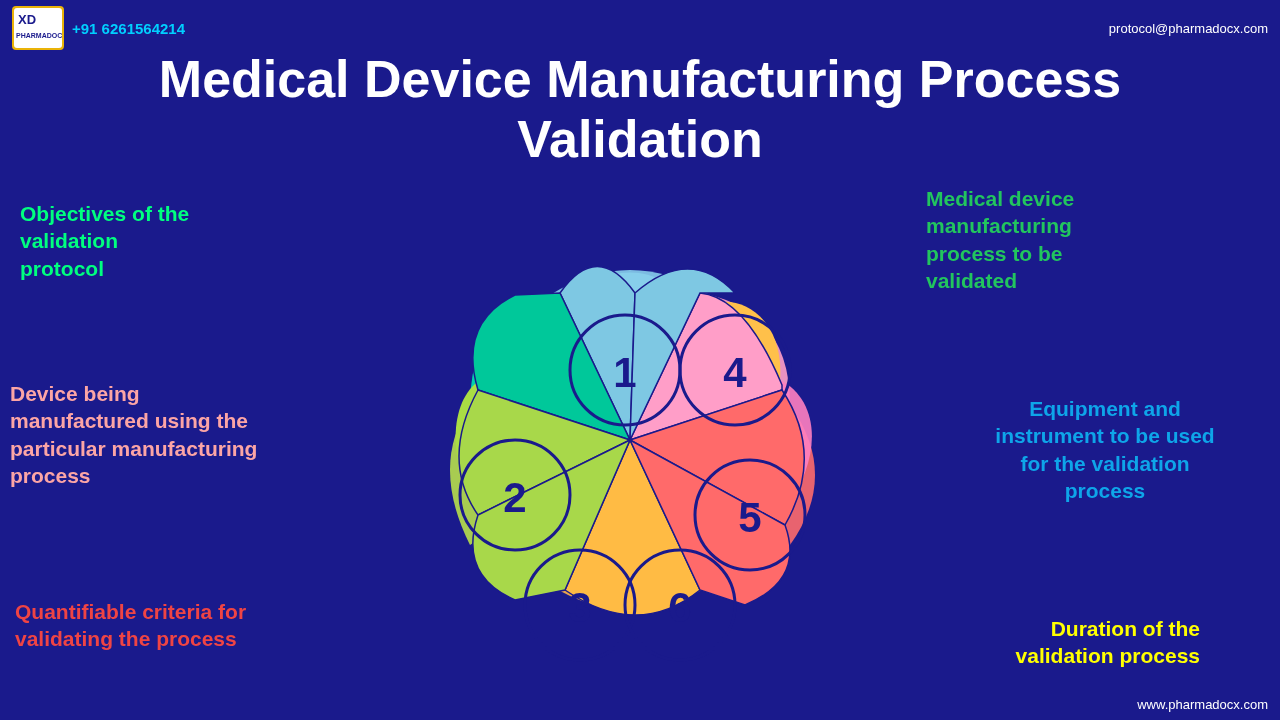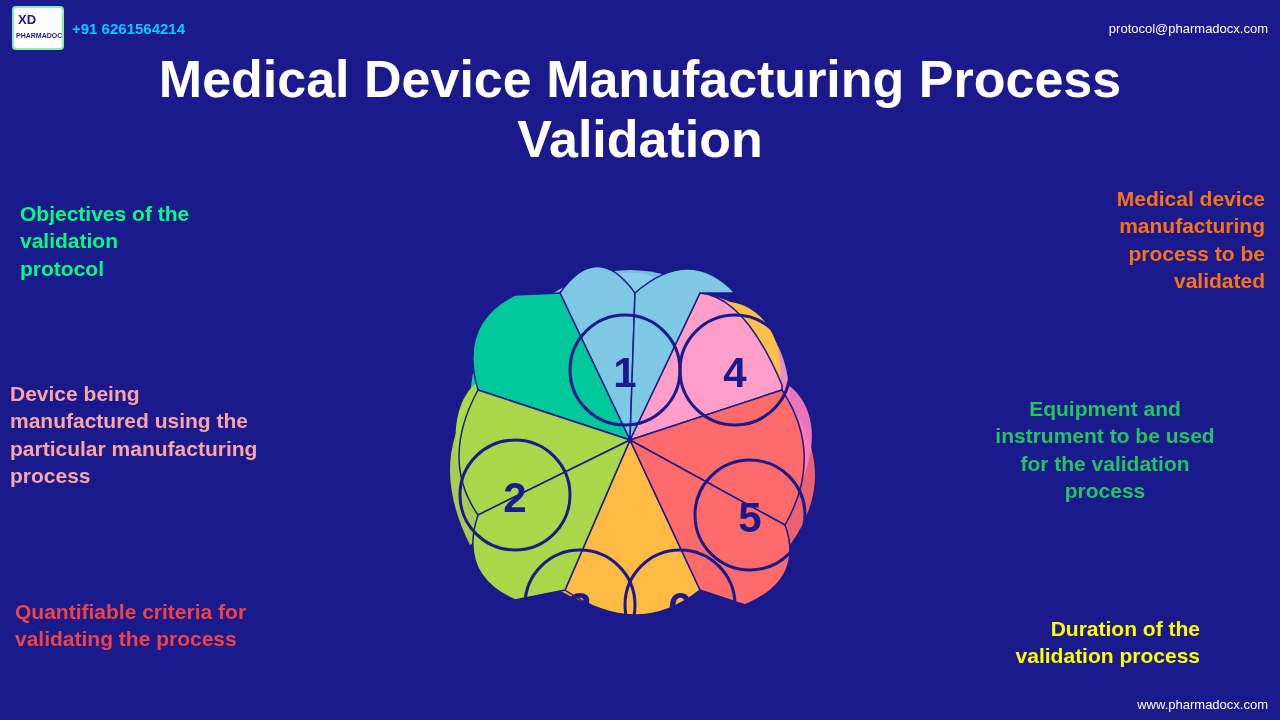--- a/index.html
+++ b/index.html
@@ -22,21 +22,21 @@
       top: 0; left: 0; right: 0;
     }
     .logo-area {
       display: flex;
       align-items: center;
       gap: 8px;
     }
     .logo-box {
       width: 52px;
       height: 44px;
-      background: #86efac;
+      background: #eab308;
       border-radius: 4px;
       display: flex;
       align-items: center;
       justify-content: center;
       font-weight: bold;
       font-size: 10px;
       color: #1a1a8c;
     }
     .phone {
       color: #00cfff;
@@ -98,30 +98,30 @@
       color: #fca5a5;
     }
     .label-3 {
       top: 598px;
       left: 15px;
       width: 340px;
       color: #ef4444;
     }
     .label-4 {
       top: 185px;
-      right: 15px;
+      right: 24px;
       width: 330px;
-      color: #f97316;
-      text-align: right;
+      color: #22c55e;
+      text-align: left;
     }
     .label-5 {
       top: 395px;
       right: 5px;
       width: 340px;
-      color: #22c55e;
+      color: #0ea5e9;
       text-align: center;
     }
     .label-6 {
       top: 615px;
       right: 80px;
       width: 320px;
       color: #ffff00;
       text-align: right;
     }
 

